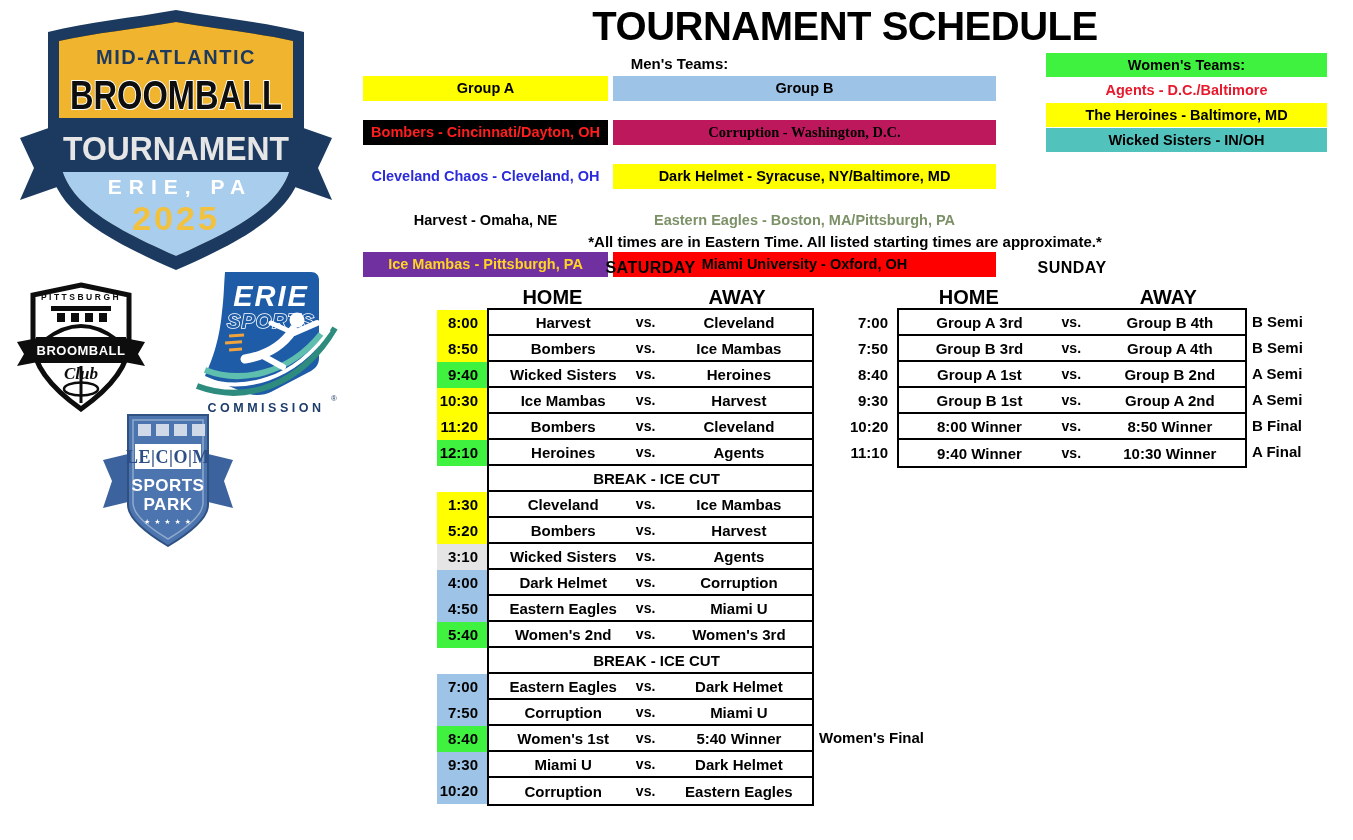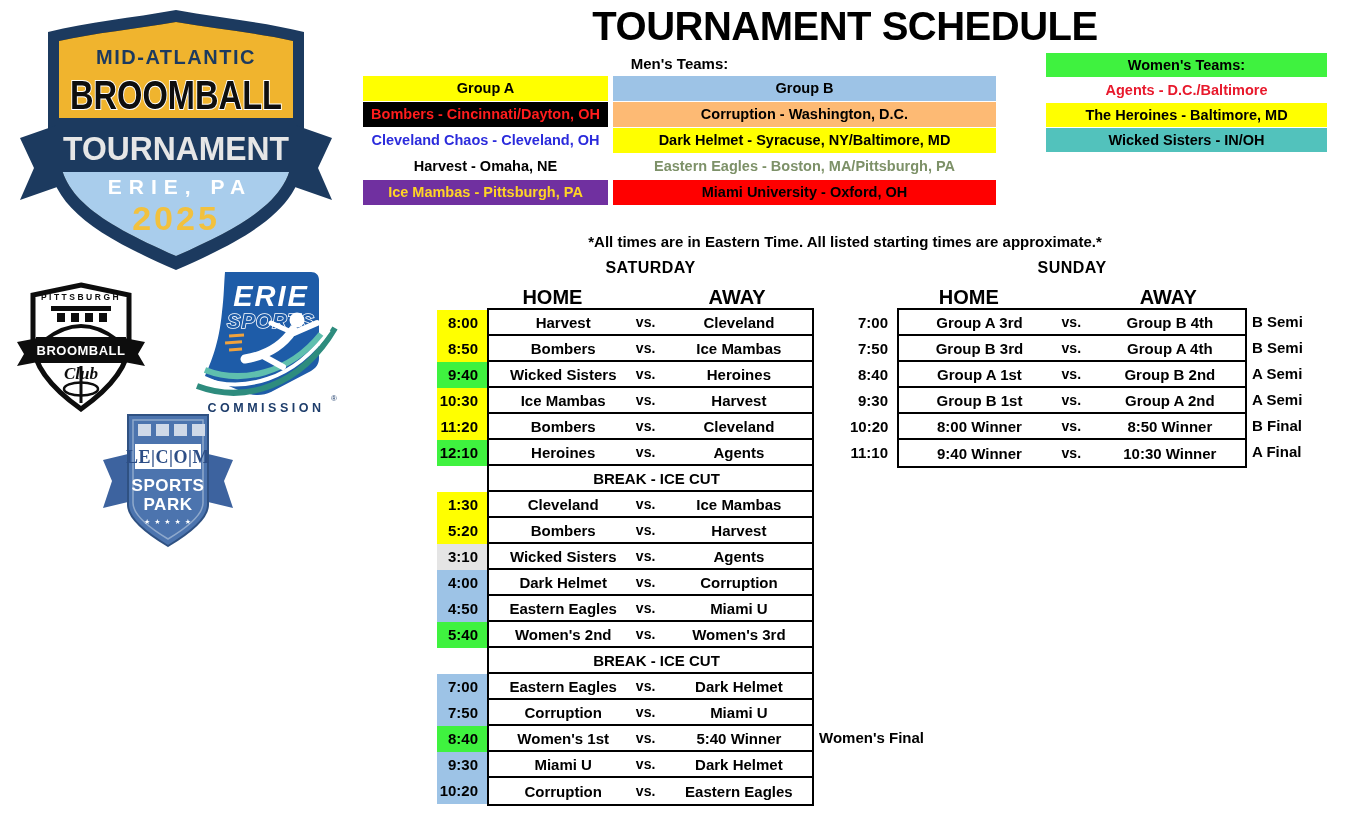--- a/index.html
+++ b/index.html
@@ -21,21 +21,21 @@
   .day-header { text-align: center; font-size: 16px; font-weight: 800; letter-spacing: 0.5px; }
   #sat-day { left: 487px; top: 259px; width: 327px; }
   #sun-day { left: 897px; top: 259px; width: 350px; }
   .col-headers { display: flex; top: 286px; }
   #sat-col-headers { left: 487px; width: 327px; }
   #sun-col-headers { left: 897px; width: 350px; }
   .col-headers div { text-align: center; font-size: 20px; font-weight: 800; }
 
   
   #mens-table { left: 363px; top: 76px; width: 633px; display: flex; gap: 5px; }
-  .team-col { display: flex; flex-direction: column; gap: 1px; }
+  .team-col { display: flex; flex-direction: column; gap: 19px; }
   #mens-group-a { width: 245px; }
   #mens-group-b { width: 383px; }
   .team-row { height: 25px; line-height: 25px; text-align: center;
     font-size: 14.5px; font-weight: 600; white-space: nowrap; }
   #womens-table { left: 1046px; top: 53px; width: 281px; display: flex;
     flex-direction: column; gap: 1px; }
   #womens-table .team-row { height: 24px; line-height: 24px; }
 
   
   .sched { top: 308px; display: flex; align-items: flex-start; }
@@ -162,21 +162,21 @@
   <div class="abs" id="mens-table">
     <div class="team-col" id="mens-group-a">
         <div class="team-row" style="background: rgb(255, 255, 0); color: rgb(0, 0, 0);">Group A</div>
         <div class="team-row" style="background: rgb(0, 0, 0); color: rgb(255, 29, 29);">Bombers - Cincinnati/Dayton, OH</div>
         <div class="team-row" style="background: rgb(255, 255, 255); color: rgb(43, 43, 220);">Cleveland Chaos - Cleveland, OH</div>
         <div class="team-row" style="background: rgb(255, 255, 255); color: rgb(0, 0, 0);">Harvest - Omaha, NE</div>
         <div class="team-row" style="background: rgb(112, 48, 160); color: rgb(255, 212, 37);">Ice Mambas - Pittsburgh, PA</div>
       </div>
     <div class="team-col" id="mens-group-b">
         <div class="team-row" style="background: rgb(157, 195, 230); color: rgb(0, 0, 0);">Group B</div>
-        <div class="team-row" style="background: #fdba74; color: rgb(0, 0, 0);">Corruption - Washington, D.C.</div>
+        <div class="team-row" style="background: #be185d; color: rgb(0, 0, 0); font-family: Liberation Serif, serif;">Corruption - Washington, D.C.</div>
         <div class="team-row" style="background: rgb(255, 255, 0); color: rgb(0, 0, 0);">Dark Helmet - Syracuse, NY/Baltimore, MD</div>
         <div class="team-row" style="background: rgb(255, 255, 255); color: rgb(125, 145, 104);">Eastern Eagles - Boston, MA/Pittsburgh, PA</div>
         <div class="team-row" style="background: rgb(255, 0, 0); color: rgb(0, 0, 0);">Miami University - Oxford, OH</div>
       </div>
   </div>
 
   <div class="abs" id="womens-table">
       <div class="team-row" style="background: rgb(63, 242, 63); color: rgb(0, 0, 0);">Women's Teams:</div>
       <div class="team-row" style="background: rgb(255, 255, 255); color: rgb(232, 25, 44);">Agents - D.C./Baltimore</div>
       <div class="team-row" style="background: rgb(255, 255, 0); color: rgb(0, 0, 0);">The Heroines - Baltimore, MD</div>

